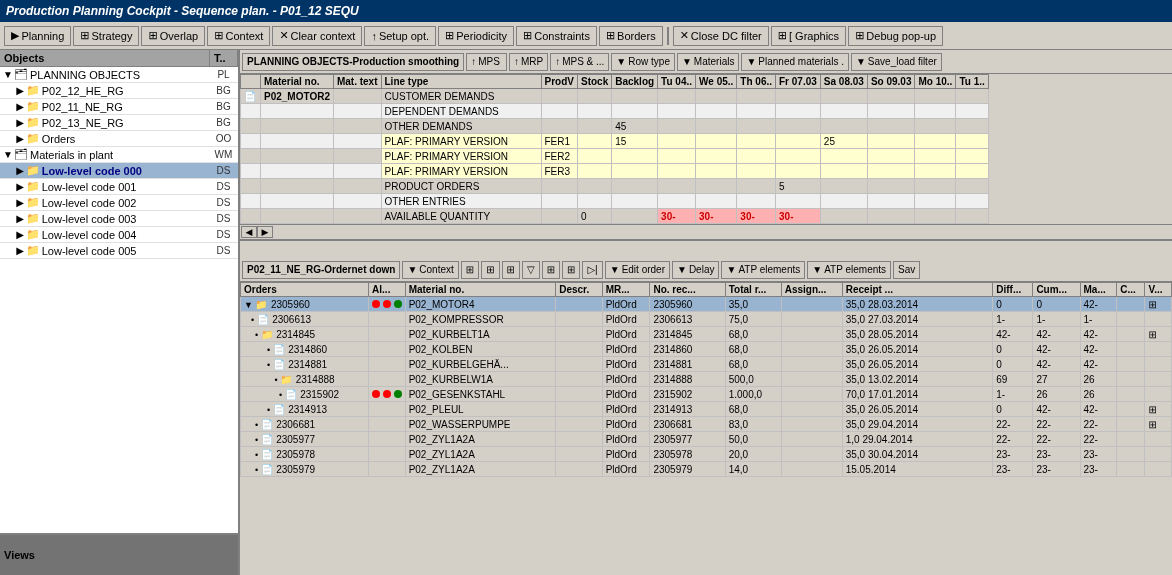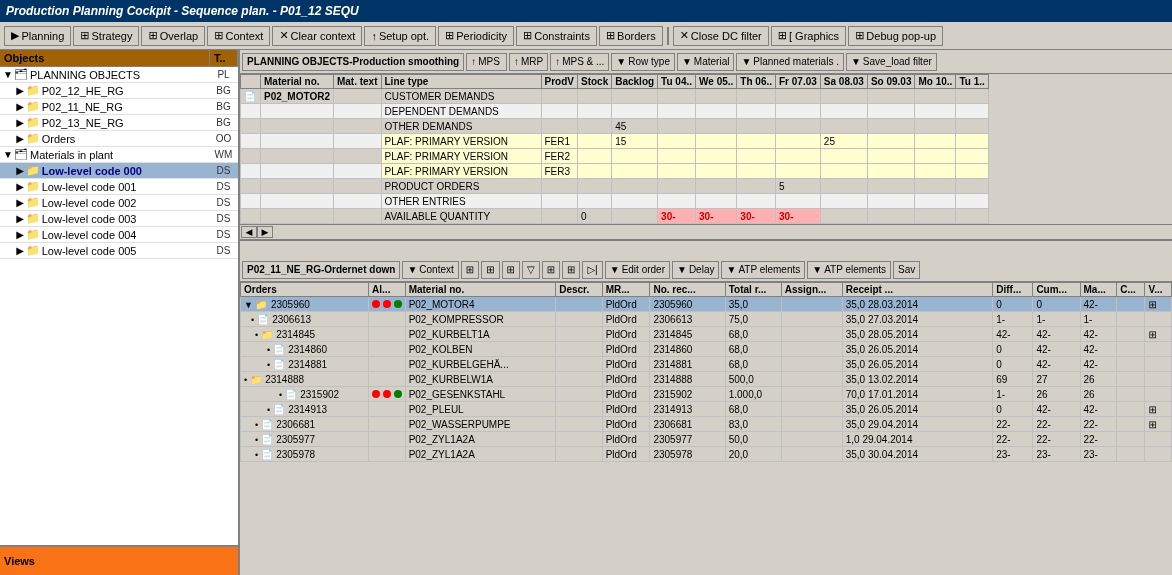--- a/index.html
+++ b/index.html
@@ -54,21 +54,21 @@
       width: 240px;
       min-width: 240px;
       background: #d4d0c8;
       border-right: 2px solid #808080;
       display: flex;
       flex-direction: column;
     }
 
     .left-panel-header {
       display: flex;
-      background: #a16207;
+      background: #a3a3a3;
       border-bottom: 1px solid #808080;
     }
 
     .left-panel-header-cell {
       padding: 2px 4px;
       font-size: 11px;
       font-weight: bold;
       border-right: 1px solid #808080;
     }
 
@@ -98,24 +98,24 @@
       font-size: 10px;
       cursor: pointer;
     }
 
     .tree-label { flex: 1; padding-left: 2px; }
     .tree-code { width: 25px; text-align: center; font-size: 10px; color: #333; }
 
     
     .views-section {
       border-top: 2px solid #808080;
-      padding: 8px 4px;
+      padding: 14px 4px;
       font-size: 11px;
       font-weight: bold;
-      background: #f97316;
+      background: #737373;
     }
 
     
     .right-panel {
       flex: 1;
       display: flex;
       flex-direction: column;
       overflow: hidden;
     }
 
@@ -415,21 +415,21 @@
       <button class="planning-btn">
         <span>↑</span>
         <span>MPS &amp; ...</span>
       </button>
       <button class="planning-btn">
         <span>▼</span>
         <span>Row type</span>
       </button>
       <button class="planning-btn">
         <span>▼</span>
-        <span>Material</span>
+        <span>Materials</span>
       </button>
       <button class="planning-btn">
         <span>▼</span>
         <span>Planned materials .</span>
       </button>
       <button class="planning-btn">
         <span>▼</span>
         <span>Save_load filter</span>
       </button>
     </div>
@@ -802,21 +802,21 @@
             <td></td>
             <td>35,0 26.05.2014</td>
             <td>0</td>
             <td>42-</td>
             <td>42-</td>
             <td></td>
             <td></td>
           </tr>
 
           <tr>
-            <td style="">
+            <td style="text-align:center;">
               <span style="font-size:9px;">•</span>
               <span>📁</span>
               2314888
             </td>
             <td></td>
             <td>P02_KURBELW1A</td>
             <td></td>
             <td>PldOrd</td>
             <td>2314888</td>
             <td>500,0</td>
@@ -931,18 +931,38 @@
             <td>20,0</td>
             <td></td>
             <td>35,0 30.04.2014</td>
             <td>23-</td>
             <td>23-</td>
             <td>23-</td>
             <td></td>
             <td></td>
           </tr>
 
+          <tr>
+            <td style="padding-left:14px;">
+              <span style="font-size:9px;">•</span>
+              <span>📄</span>
+              2305979
+            </td>
+            <td></td>
+            <td>P02_ZYL1A2A</td>
+            <td></td>
+            <td>PldOrd</td>
+            <td>2305979</td>
+            <td>14,0</td>
+            <td></td>
+            <td>15.05.2014</td>
+            <td>23-</td>
+            <td>23-</td>
+            <td>23-</td>
+            <td></td>
+            <td></td>
+          </tr>
         </tbody>
       </table>
     </div>
 
   </div>
 </div>
 
 </body></html>

